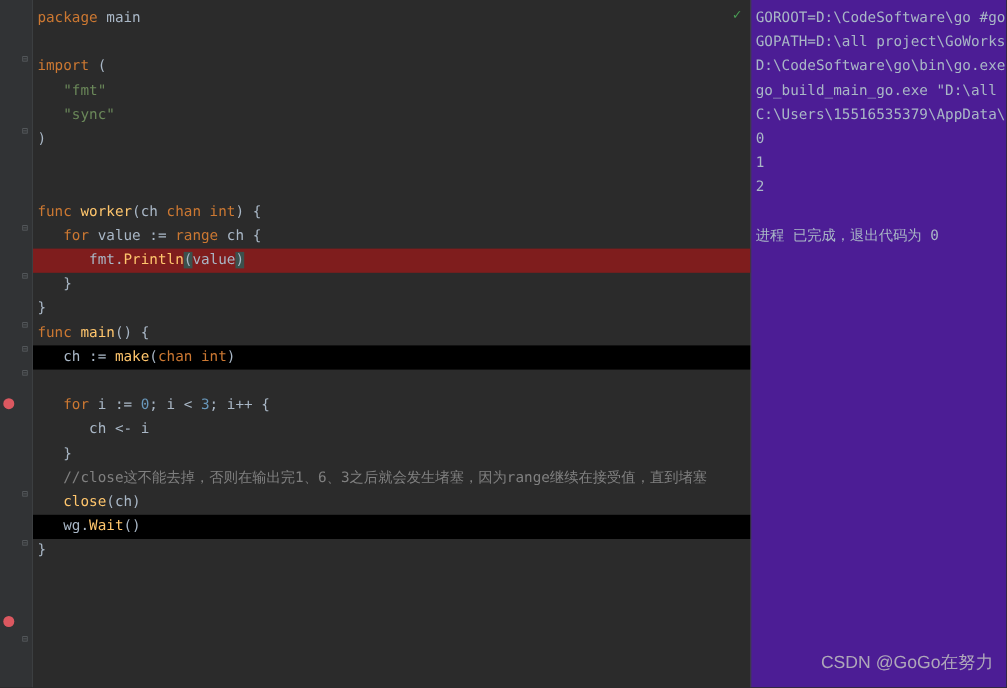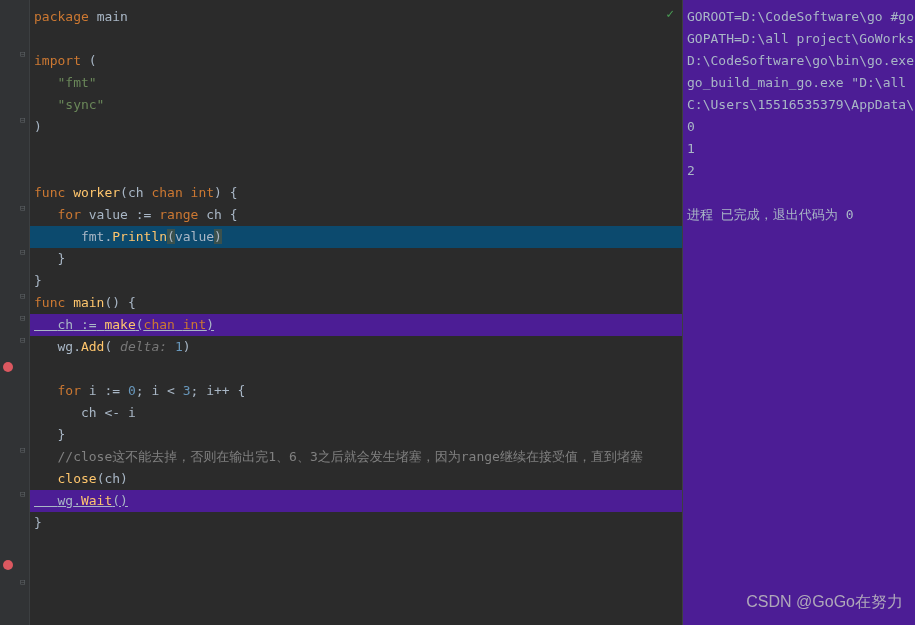--- a/index.html
+++ b/index.html
@@ -42,25 +42,24 @@
       min-width: 0;
     }
     .line {
       height: 22px;
       line-height: 22px;
       white-space: pre;
       padding-left: 4px;
       position: relative;
     }
     .line.bp-highlight {
-      background: #4c1d95;
-      text-decoration: underline;
+      background: #000000;
     }
     .line.selected {
-      background: #0c4a6e;
+      background: #7f1d1d;
     }
     .check-icon {
       position: absolute;
       right: 8px;
       top: 6px;
       color: #499c54;
     }
     .console {
       width: 233px;
       background: #4c1d95;
@@ -121,21 +120,20 @@
   <div class="line"><span>)</span></div>
   <div class="line"></div>
   <div class="line"></div>
   <div class="line"><span class="kw">func</span> <span class="fn">worker</span><span>(</span><span>ch</span> <span class="kw">chan</span> <span class="kw">int</span><span>)</span> <span>{</span></div>
   <div class="line">   <span class="kw">for</span> <span>value</span> <span>:=</span> <span class="kw">range</span> <span>ch</span> <span>{</span></div>
   <div class="line selected">      <span>fmt</span><span>.</span><span class="fn">Println</span><span class="paren-match">(</span><span>value</span><span class="paren-match">)</span></div>
   <div class="line">   <span>}</span></div>
   <div class="line"><span>}</span></div>
   <div class="line"><span class="kw">func</span> <span class="fn">main</span><span>()</span> <span>{</span></div>
   <div class="line bp-highlight">   <span>ch</span> <span>:=</span> <span class="fn">make</span><span>(</span><span class="kw">chan</span> <span class="kw">int</span><span>)</span></div>
-  <div class="line">   <span>wg</span><span>.</span><span class="fn">Add</span><span>(</span><span class="hint"> delta: </span><span class="num">1</span><span>)</span></div>
   <div class="line"></div>
   <div class="line">   <span class="kw">for</span> <span>i</span> <span>:=</span> <span class="num">0</span><span>;</span> <span>i</span> <span>&lt;</span> <span class="num">3</span><span>;</span> <span>i</span><span>++</span> <span>{</span></div>
   <div class="line">      <span>ch</span> <span>&lt;-</span> <span>i</span></div>
   <div class="line">   <span>}</span></div>
   <div class="line">   <span class="cmt">//close这不能去掉，否则在输出完1、6、3之后就会发生堵塞，因为range继续在接受值，直到堵塞</span></div>
   <div class="line">   <span class="fn">close</span><span>(</span><span>ch</span><span>)</span></div>
   <div class="line bp-highlight">   <span>wg</span><span>.</span><span class="fn">Wait</span><span>()</span></div>
   <div class="line"><span>}</span></div>
 </div>
 

